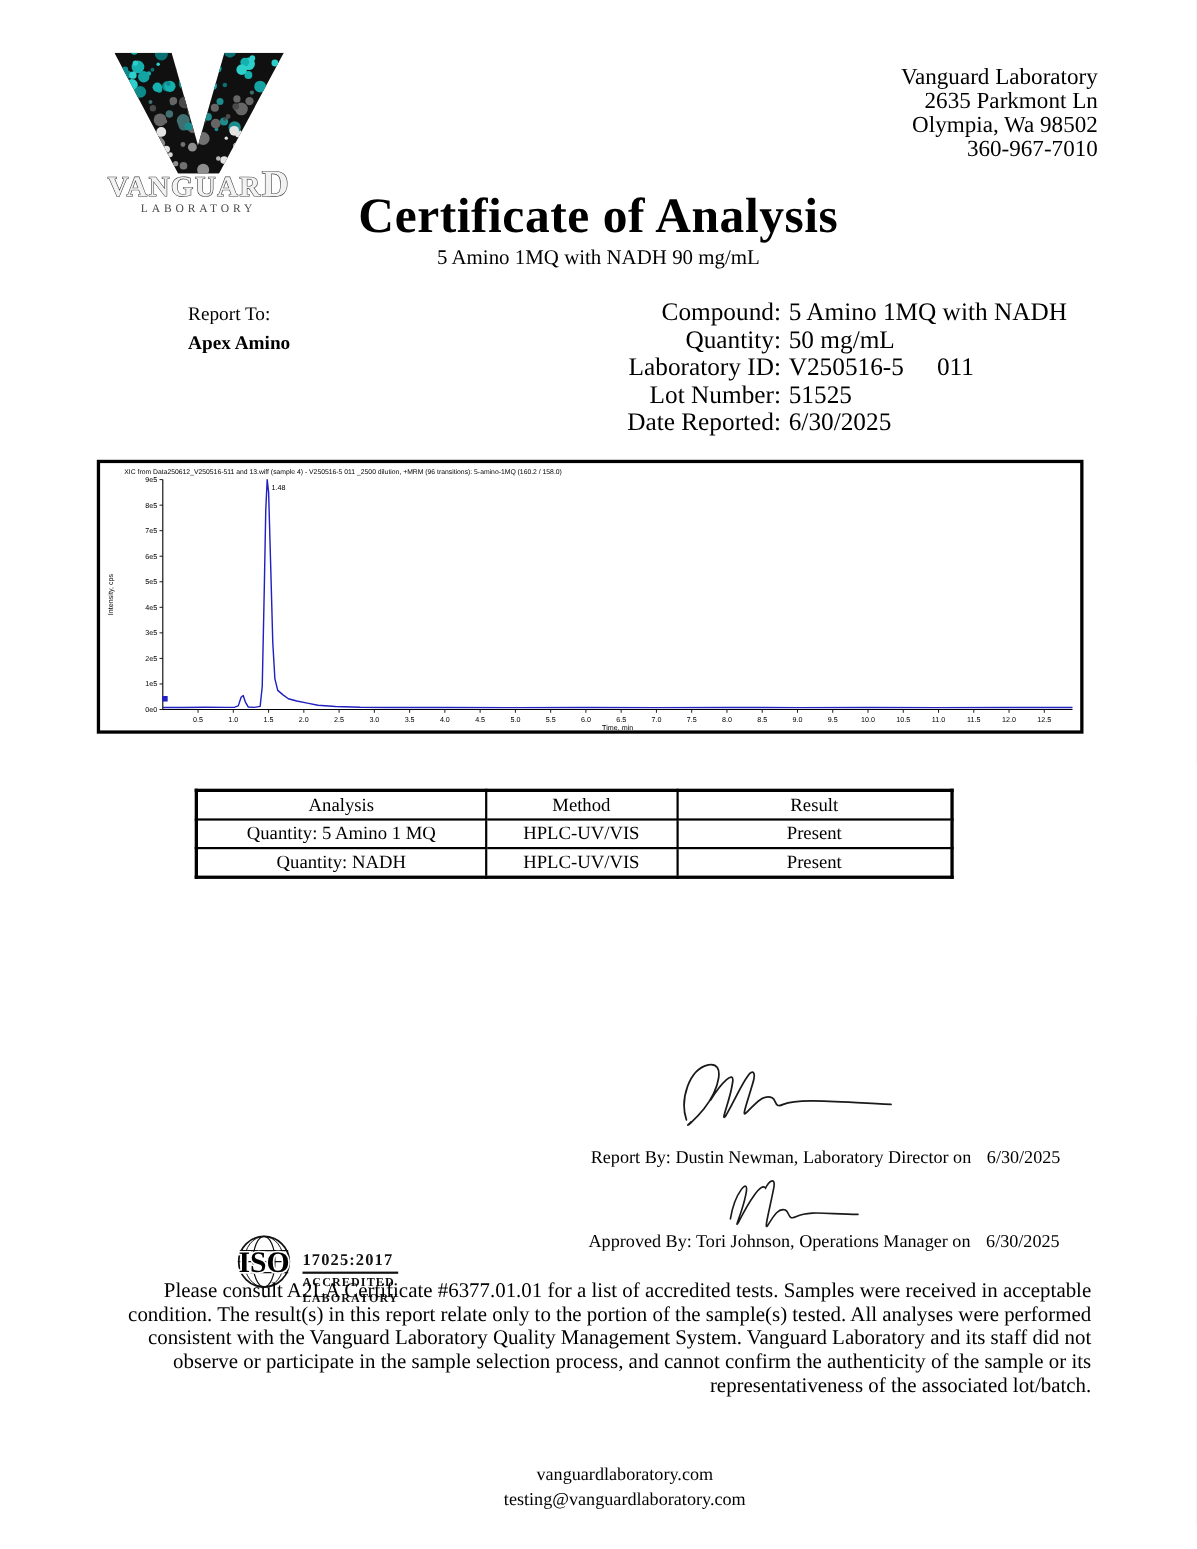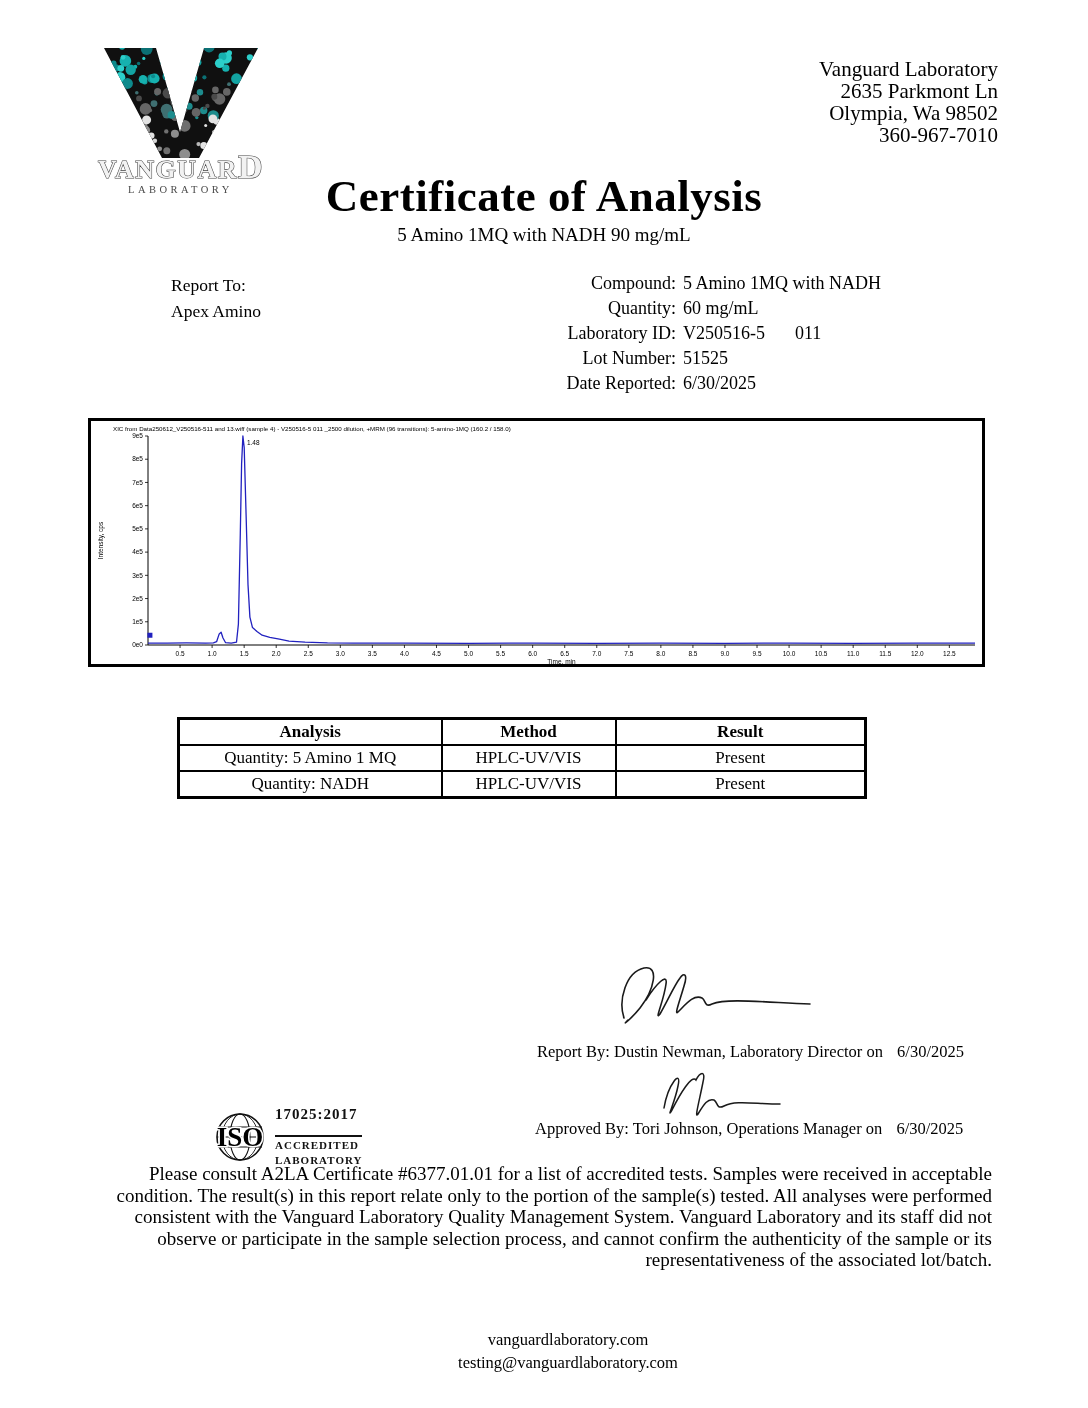--- a/index.html
+++ b/index.html
@@ -7,45 +7,45 @@
         font-family:"Liberation Serif",serif;color:#000;overflow:hidden;}
   .abs{position:absolute;}
 
   
   .address{top:58px;right:90px;text-align:right;font-size:21px;line-height:22px;}
   .doc-title{top:170px;left:0;width:100%;text-align:center;font-size:45px;letter-spacing:0.5px;font-weight:bold;}
   .doc-subtitle{top:224px;left:0;width:100%;text-align:center;font-size:19px;}
 
   
   .report-to{top:272px;left:171px;font-size:17.5px;line-height:26px;}
-  .report-to .client{font-weight:normal;}
-  .sample-info{top:271px;left:484px;font-size:18px;}
+  .report-to .client{font-weight:bold;}
+  .sample-info{top:271px;left:518px;font-size:23px;}
   .info-row{display:flex;line-height:25px;}
   .info-label{width:192px;text-align:right;}
   .info-value{margin-left:7px;white-space:pre;}
   .info-extra{margin-left:30px;}
 
   
   .chart-box{top:418px;left:88px;width:891px;height:243px;border:3px solid #000;background:#fff;}
 
   
   table.results{top:717px;left:177px;position:absolute;border-collapse:collapse;table-layout:fixed;
                 font-size:17px;text-align:center;}
   table.results td,table.results th{border:2px solid #000;padding:1px 4px;height:22px;}
   table.results{border:3px solid #000;}
-  table.results th{font-weight:bold;}
+  table.results th{font-weight:normal;}
 
   
   .sig-line{font-size:16.5px;white-space:nowrap;}
   .sig-date{margin-left:10px;}
 
   
   .iso-wrap{top:1106px;left:213px;display:flex;align-items:center;}
   .iso-right{margin-left:6px;color:#111;}
-  .iso-standard{font-size:15px;font-weight:bold;border-bottom:2px solid #111;letter-spacing:1px;padding-bottom:12px;}
+  .iso-standard{font-size:15px;font-weight:bold;border-bottom:2px solid #111;letter-spacing:1px;padding-bottom:1px;margin-top:32px;}
   .iso-sub{font-size:11px;font-weight:bold;letter-spacing:1px;line-height:13px;margin-top:2px;}
 
   
   .disclaimer{top:1163px;left:94px;width:898px;text-align:right;font-size:19px;line-height:21.5px;}
   .footer{top:1328px;left:0;width:100%;text-align:center;font-size:16.5px;line-height:23px;padding-left:24px;}
 </style>
 </head>
 <body>
 
 <div class="page">
@@ -230,21 +230,21 @@
     <div class="client">Apex Amino</div>
   </div>
 
   <div class="abs sample-info">
     <div class="info-row">
       <span class="info-label">Compound:</span>
       <span class="info-value">5 Amino 1MQ with NADH</span>
     </div>
     <div class="info-row">
       <span class="info-label">Quantity:</span>
-      <span class="info-value">60 mg/mL</span>
+      <span class="info-value">50 mg/mL</span>
     </div>
     <div class="info-row">
       <span class="info-label">Laboratory ID:</span>
       <span class="info-value">V250516-5</span>
       <span class="info-extra">011</span>
     </div>
     <div class="info-row">
       <span class="info-label">Lot Number:</span>
       <span class="info-value">51525</span>
     </div>

